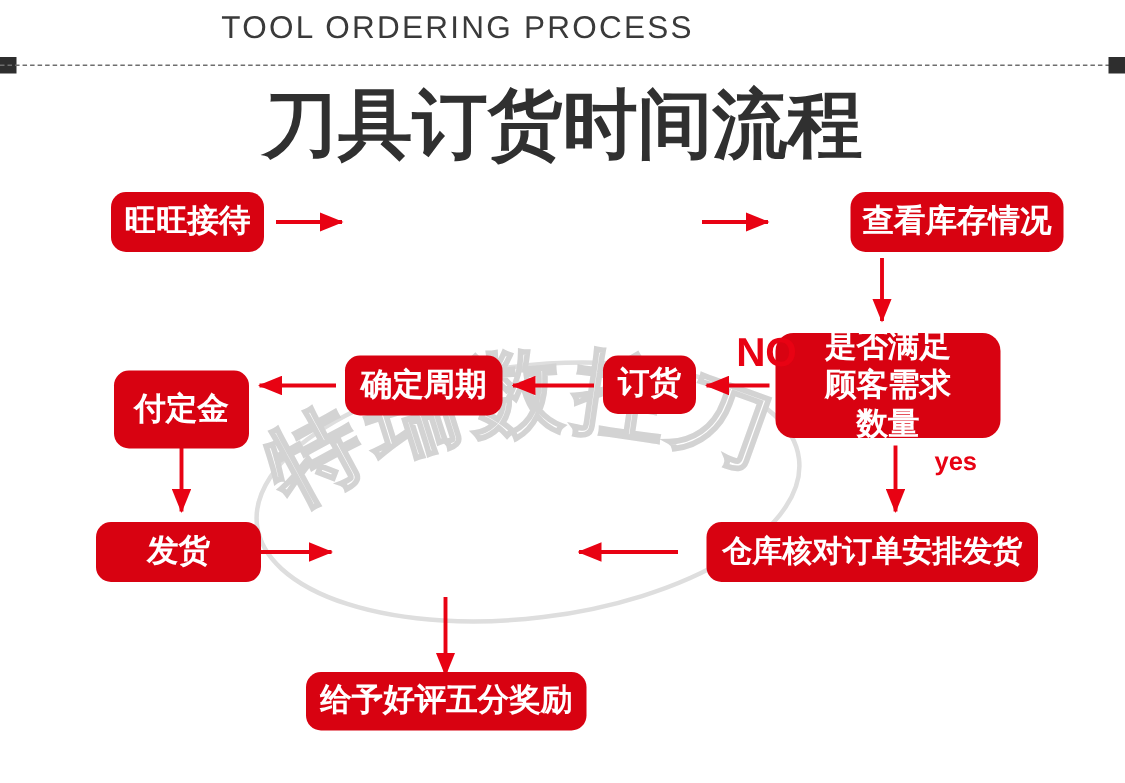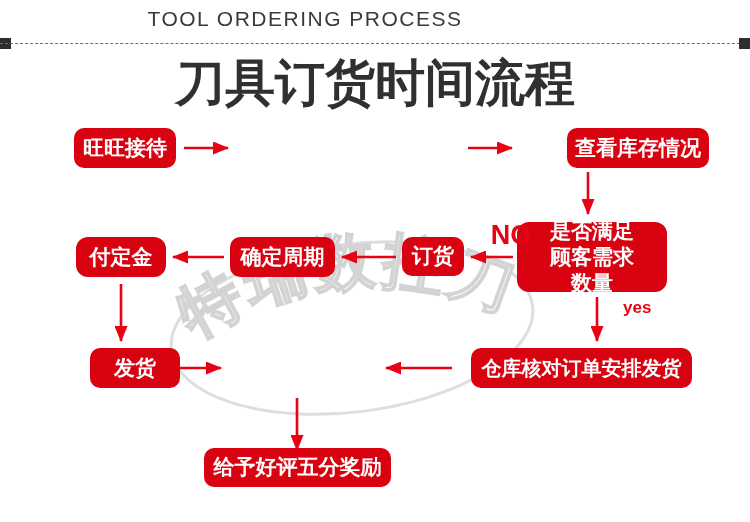--- a/index.html
+++ b/index.html
@@ -24,22 +24,22 @@
   
   .node{position:absolute;background:var(--box-red,#d80211);color:#fff;font-weight:700;
         border-radius:10px;display:flex;align-items:center;justify-content:center;
         text-align:center;font-size:21px;line-height:1.25;box-sizing:border-box;padding:0 4px;}
   .n-wangwang   {left:74px; top:128px;width:102px;height:40px;}
   .n-consult    {left:236px;top:128px;width:224px;height:40px;font-size:20px;}
   .n-check      {left:519px;top:128px;width:142px;height:40px;margin-left:48px;}
   .n-satisfy    {left:517px;top:222px;width:150px;height:70px;border-radius:12px;padding:0 23px;}
   .n-order      {left:402px;top:237px;width:62px; height:39px;}
   .n-cycle      {left:230px;top:237px;width:105px;height:40px;}
-  .n-deposit    {left:76px; top:237px;width:90px; height:40px;border-radius:12px;}
-  .n-ship       {left:90px; top:348px;width:90px; height:40px;}
+  .n-deposit    {left:76px; top:247px;width:90px; height:52px;}
+  .n-ship       {left:64px; top:348px;width:110px; height:40px;}
   .n-inspect    {left:228px;top:348px;width:150px;height:40px;}
   .n-warehouse  {left:471px;top:348px;width:221px;height:40px;font-size:20px;}
   .n-reward     {left:204px;top:448px;width:187px;height:39px;}
 
   
   .branch-label{position:absolute;color:var(--arrow-red,#e80213);font-weight:700;margin-left:19px;}
   .lbl-no {left:468px;top:220px;width:48px;text-align:center;font-size:27px;}
   .lbl-yes{left:604px;top:298px;width:50px;text-align:left;font-size:17px;}
 </style>
 </head>

